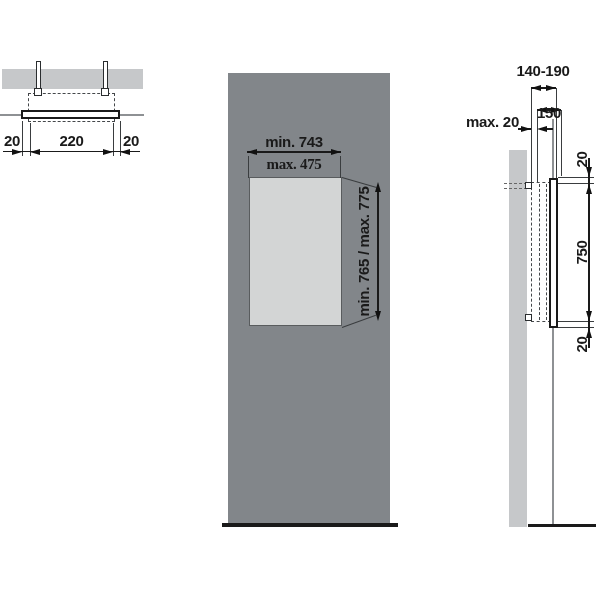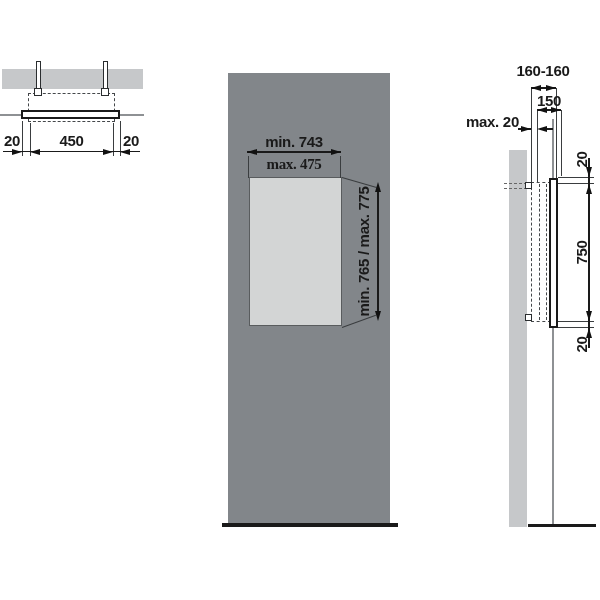--- a/index.html
+++ b/index.html
@@ -57,21 +57,21 @@
     <div class="abs thin" style="left:113px;top:123px;width:1px;height:33px;"></div>
     <div class="abs thin" style="left:120px;top:121px;width:1px;height:35px;"></div>
 
     <div class="abs dimline" style="left:3px;top:151px;width:137px;height:1px;"></div>
     <div class="abs arr arr-r" style="left:12px;top:149px;"></div>
     <div class="abs arr arr-l" style="left:30px;top:149px;"></div>
     <div class="abs arr arr-r" style="left:103px;top:149px;"></div>
     <div class="abs arr arr-l" style="left:120px;top:149px;"></div>
 
     <div class="abs dim" style="left:0px;top:133px;width:24px;">20</div>
-    <div class="abs dim" style="left:49px;top:133px;width:45px;">450</div>
+    <div class="abs dim" style="left:49px;top:133px;width:45px;">220</div>
     <div class="abs dim" style="left:119px;top:133px;width:24px;">20</div>
   </div>
 
   <div>
 
     <div class="abs panel" style="left:228px;top:73px;width:162px;height:450px;"></div>
 
     <div class="abs blackbar" style="left:222px;top:523px;width:176px;height:4px;"></div>
 
     <div class="abs niche" style="left:250px;top:178px;width:91px;height:147px;"></div>
@@ -101,26 +101,26 @@
     <div class="abs blackbar" style="left:528px;top:524px;width:68px;height:3px;"></div>
 
     <div class="abs thin" style="left:531px;top:88px;width:1px;height:94px;"></div>
     <div class="abs thin" style="left:537px;top:110px;width:1px;height:72px;"></div>
     <div class="abs thin" style="left:556px;top:88px;width:1px;height:90px;"></div>
     <div class="abs thin" style="left:561px;top:110px;width:1px;height:66px;"></div>
 
     <div class="abs dimline" style="left:531px;top:87px;width:25px;height:2px;"></div>
     <div class="abs arr arr-l" style="left:531px;top:85px;"></div>
     <div class="abs arr arr-r" style="left:546px;top:85px;"></div>
-    <div class="abs dim" style="left:503px;top:63px;width:80px;">160-160</div>
+    <div class="abs dim" style="left:503px;top:63px;width:80px;">140-190</div>
 
     <div class="abs dimline" style="left:537px;top:109px;width:24px;height:2px;"></div>
     <div class="abs arr arr-l" style="left:537px;top:107px;"></div>
     <div class="abs arr arr-r" style="left:551px;top:107px;"></div>
-    <div class="abs dim" style="left:519px;top:93px;width:60px;">150</div>
+    <div class="abs dim" style="left:519px;top:105px;width:60px;">150</div>
 
     <div class="abs dim right" style="left:466px;top:114px;width:52px;">max. 20</div>
     <div class="abs dimline" style="left:518px;top:128px;width:13px;height:2px;"></div>
     <div class="abs arr arr-r" style="left:521px;top:126px;"></div>
     <div class="abs arr arr-l" style="left:537px;top:126px;"></div>
     <div class="abs dimline" style="left:547px;top:128px;width:6px;height:2px;"></div>
 
     <div class="abs dashbox" style="left:531px;top:182px;width:20px;height:140px;"></div>
     <div class="abs dash-v" style="left:539px;top:184px;width:0px;height:136px;"></div>
     <div class="abs dash-v" style="left:546px;top:184px;width:0px;height:136px;"></div>

